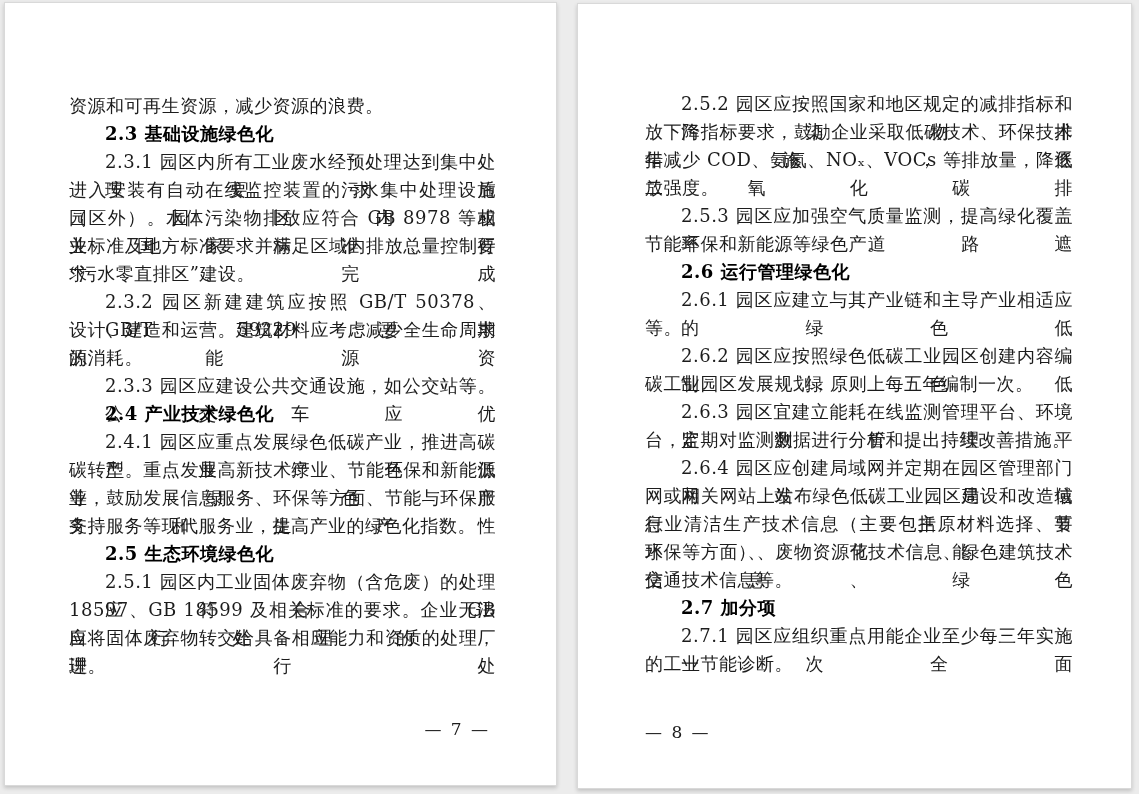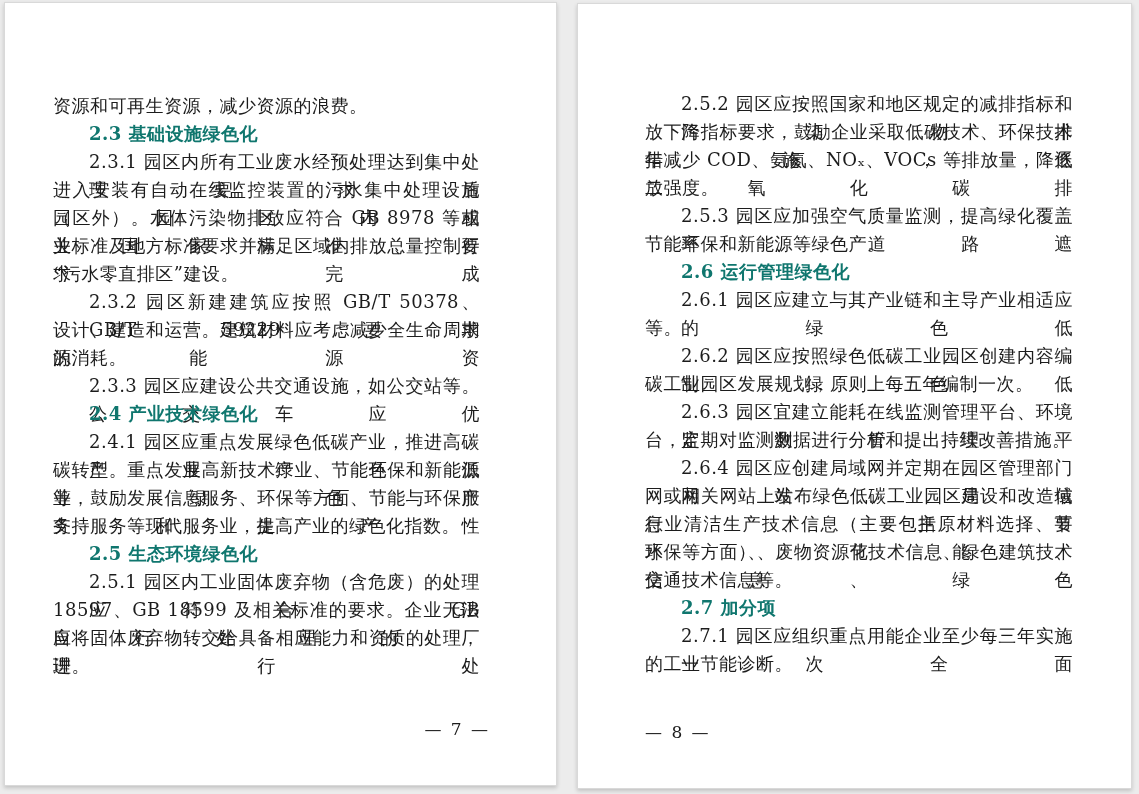--- a/index.html
+++ b/index.html
@@ -18,35 +18,35 @@
     box-sizing: border-box;
   }
   #page-left  { left: 4px;   top: 2px; width: 553px; height: 784px; }
   #page-right { left: 577px; top: 3px; width: 555px; height: 786px; }
   .textblock {
     position: absolute;
     font-size: 18px;
     line-height: 28px;
     color: #1c1c1c;
   }
-  #page-left  .textblock { left: 48px; top: 89px; width: 427px; }
+  #page-left  .textblock { left: 64px; top: 89px; width: 427px; }
   #page-right .textblock { left: 67px; top: 86px; width: 428px; }
   .line {
     height: 28px;
     letter-spacing: 0.5px;
     white-space: nowrap;
     overflow: visible;
   }
   .line.first, .line.cont {
     text-align: justify;
     text-align-last: justify;
     white-space: normal;
   }
   .line.first, .line.heading { padding-left: 36px; } 
-  .line.heading { font-weight: bold; color: #0f766e; }
+  .line.heading { font-weight: bold; color: #000000; }
   .pagenum {
     position: absolute;
     font-size: 17px;
     line-height: 28px;
     color: #1c1c1c;
     letter-spacing: 2px;
   }
   #page-left  .pagenum { top: 712px; right: 66px; text-align: right; }
   #page-right .pagenum { top: 714px; left: 67px;  text-align: left;  }
 </style>

